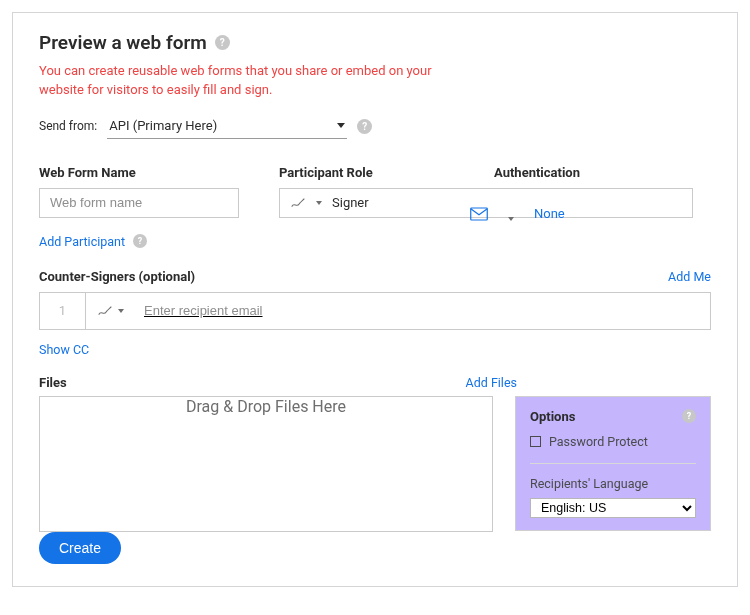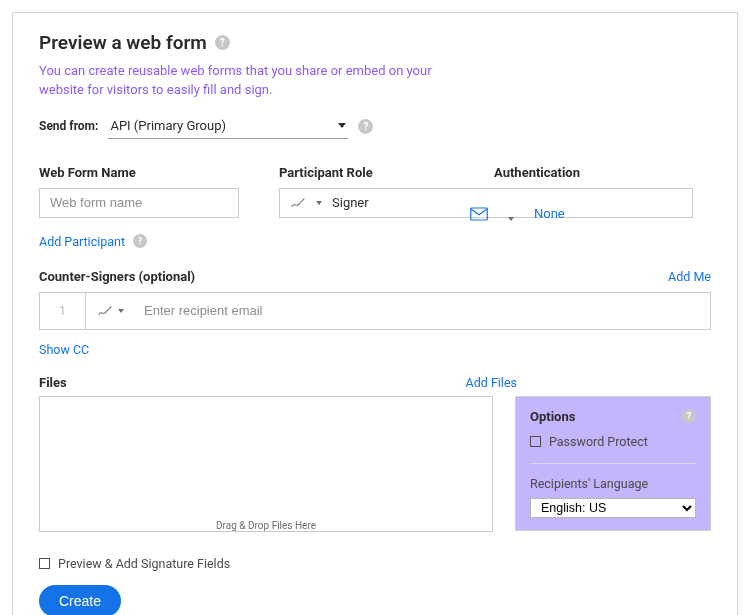--- a/index.html
+++ b/index.html
@@ -31,34 +31,34 @@
       color: #fff;
       display: inline-flex;
       align-items: center;
       justify-content: center;
       font-size: 10px;
       font-weight: bold;
       cursor: pointer;
     }
     .subtitle {
       font-size: 13px;
-      color: #8b5cf6;
+      color: #ef4444;
       max-width: 430px;
       line-height: 1.45;
       margin-bottom: 14px;
     }
     .send-row {
       display: flex;
       align-items: center;
       gap: 10px;
       margin-bottom: 26px;
     }
     .send-label {
       font-size: 12px;
-      font-weight: 700;
+      font-weight: 400;
       color: #2c2c2c;
     }
     .send-select {
       border: none;
       border-bottom: 1px solid #9a9a9a;
       padding: 4px 2px 5px 2px;
       width: 240px;
       display: flex;
       justify-content: space-between;
       align-items: center;
@@ -168,36 +168,37 @@
       justify-content: center;
       gap: 5px;
       cursor: pointer;
     }
     .counter-input {
       flex: 1;
       border: none;
       outline: none;
       padding: 0 10px;
       font-size: 13px;
+      text-decoration: underline;
     }
     .counter-input::placeholder { color: #8e8e8e; }
     .files-area {
       display: flex;
       gap: 22px;
       align-items: flex-start;
     }
     .dropzone {
       flex: 1;
       border: 1px solid #cacaca;
       height: 136px;
       display: flex;
-      align-items: flex-end;
+      align-items: flex-start;
       justify-content: center;
       color: #6e6e6e;
-      font-size: 10px;
+      font-size: 16px;
       margin-top: 6px;
     }
     .options-panel {
       width: 196px;
       border: 1px solid #cfcfcf;
       background: #c4b5fd;
       padding: 12px 14px;
       margin-top: 6px;
     }
     .opt-hdr {
@@ -279,21 +280,21 @@
   <div class="page-title">
     <span>Preview a web form</span>
     <span class="help-icon">?</span>
   </div>
 
   <p class="subtitle">You can create reusable web forms that you share or embed on your website for visitors to easily fill and sign.</p>
 
   <div class="send-row">
     <span class="send-label">Send from:</span>
     <div class="send-select">
-      <span>API (Primary Group)</span>
+      <span>API (Primary Here)</span>
       <span class="caret-down"></span>
     </div>
     <span class="help-icon">?</span>
   </div>
 
   <div class="cols">
     <div class="col col-1">
       <div class="section-label">Web Form Name</div>
       <input class="text-input" type="text" placeholder="Web form name" style="">
     </div>
@@ -375,22 +376,18 @@
         <span>Password Protect</span>
       </label>
       <hr class="opt-divider">
       <div class="lang-label">Recipients' Language</div>
       <select class="lang-select">
         <option>English: US</option>
       </select>
     </div>
   </div>
 
-  <label class="checkbox-row bottom-check">
-    <span class="chkbox"></span>
-    <span>Preview &amp; Add Signature Fields</span>
-  </label>
 
   <button class="create-btn">
     <span>Create</span>
   </button>
 
 </div>
 
 </body></html>

